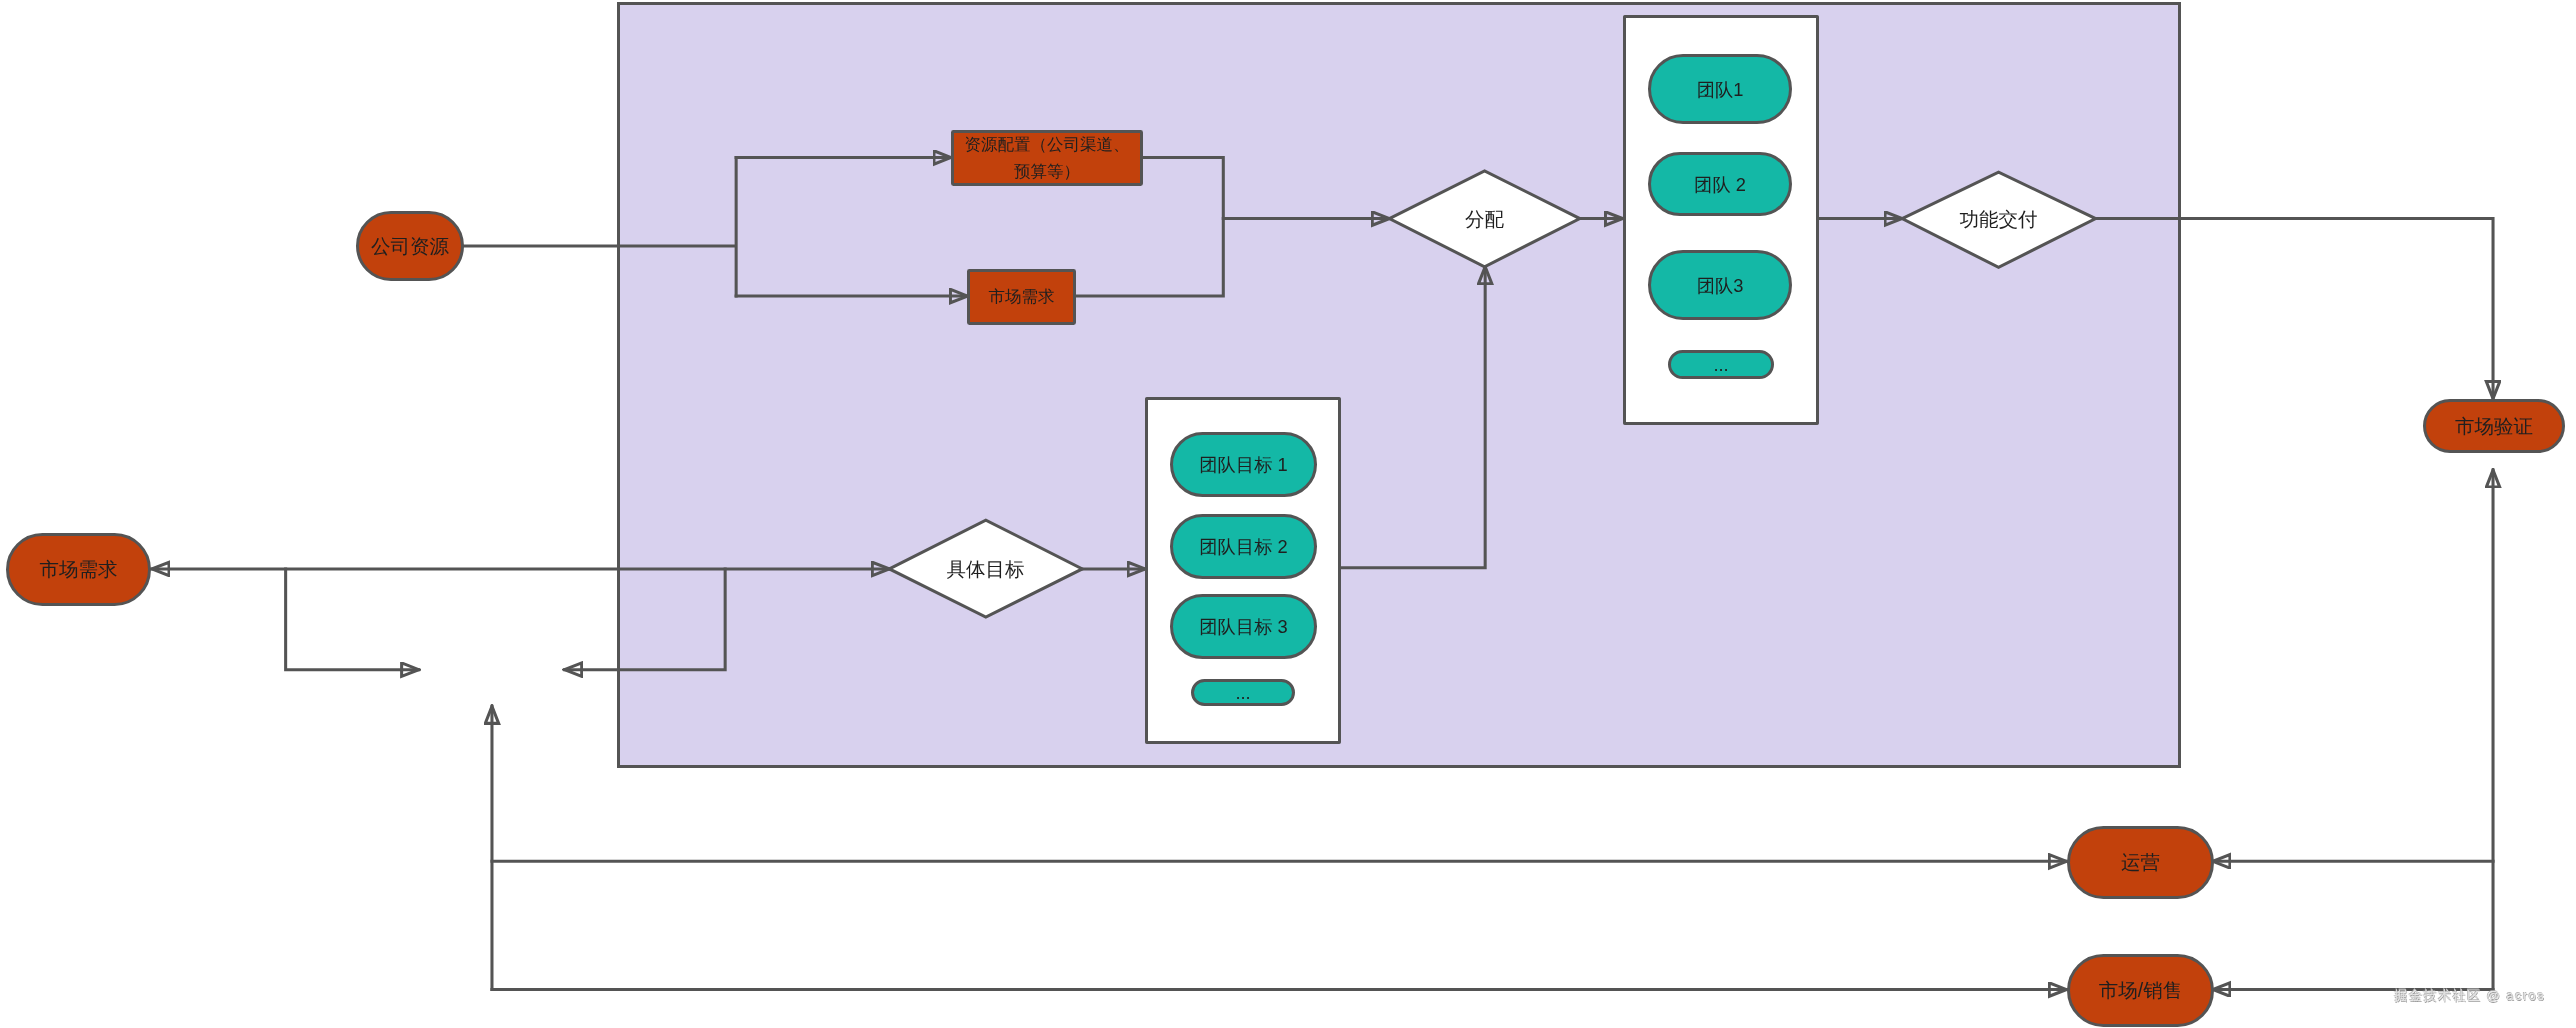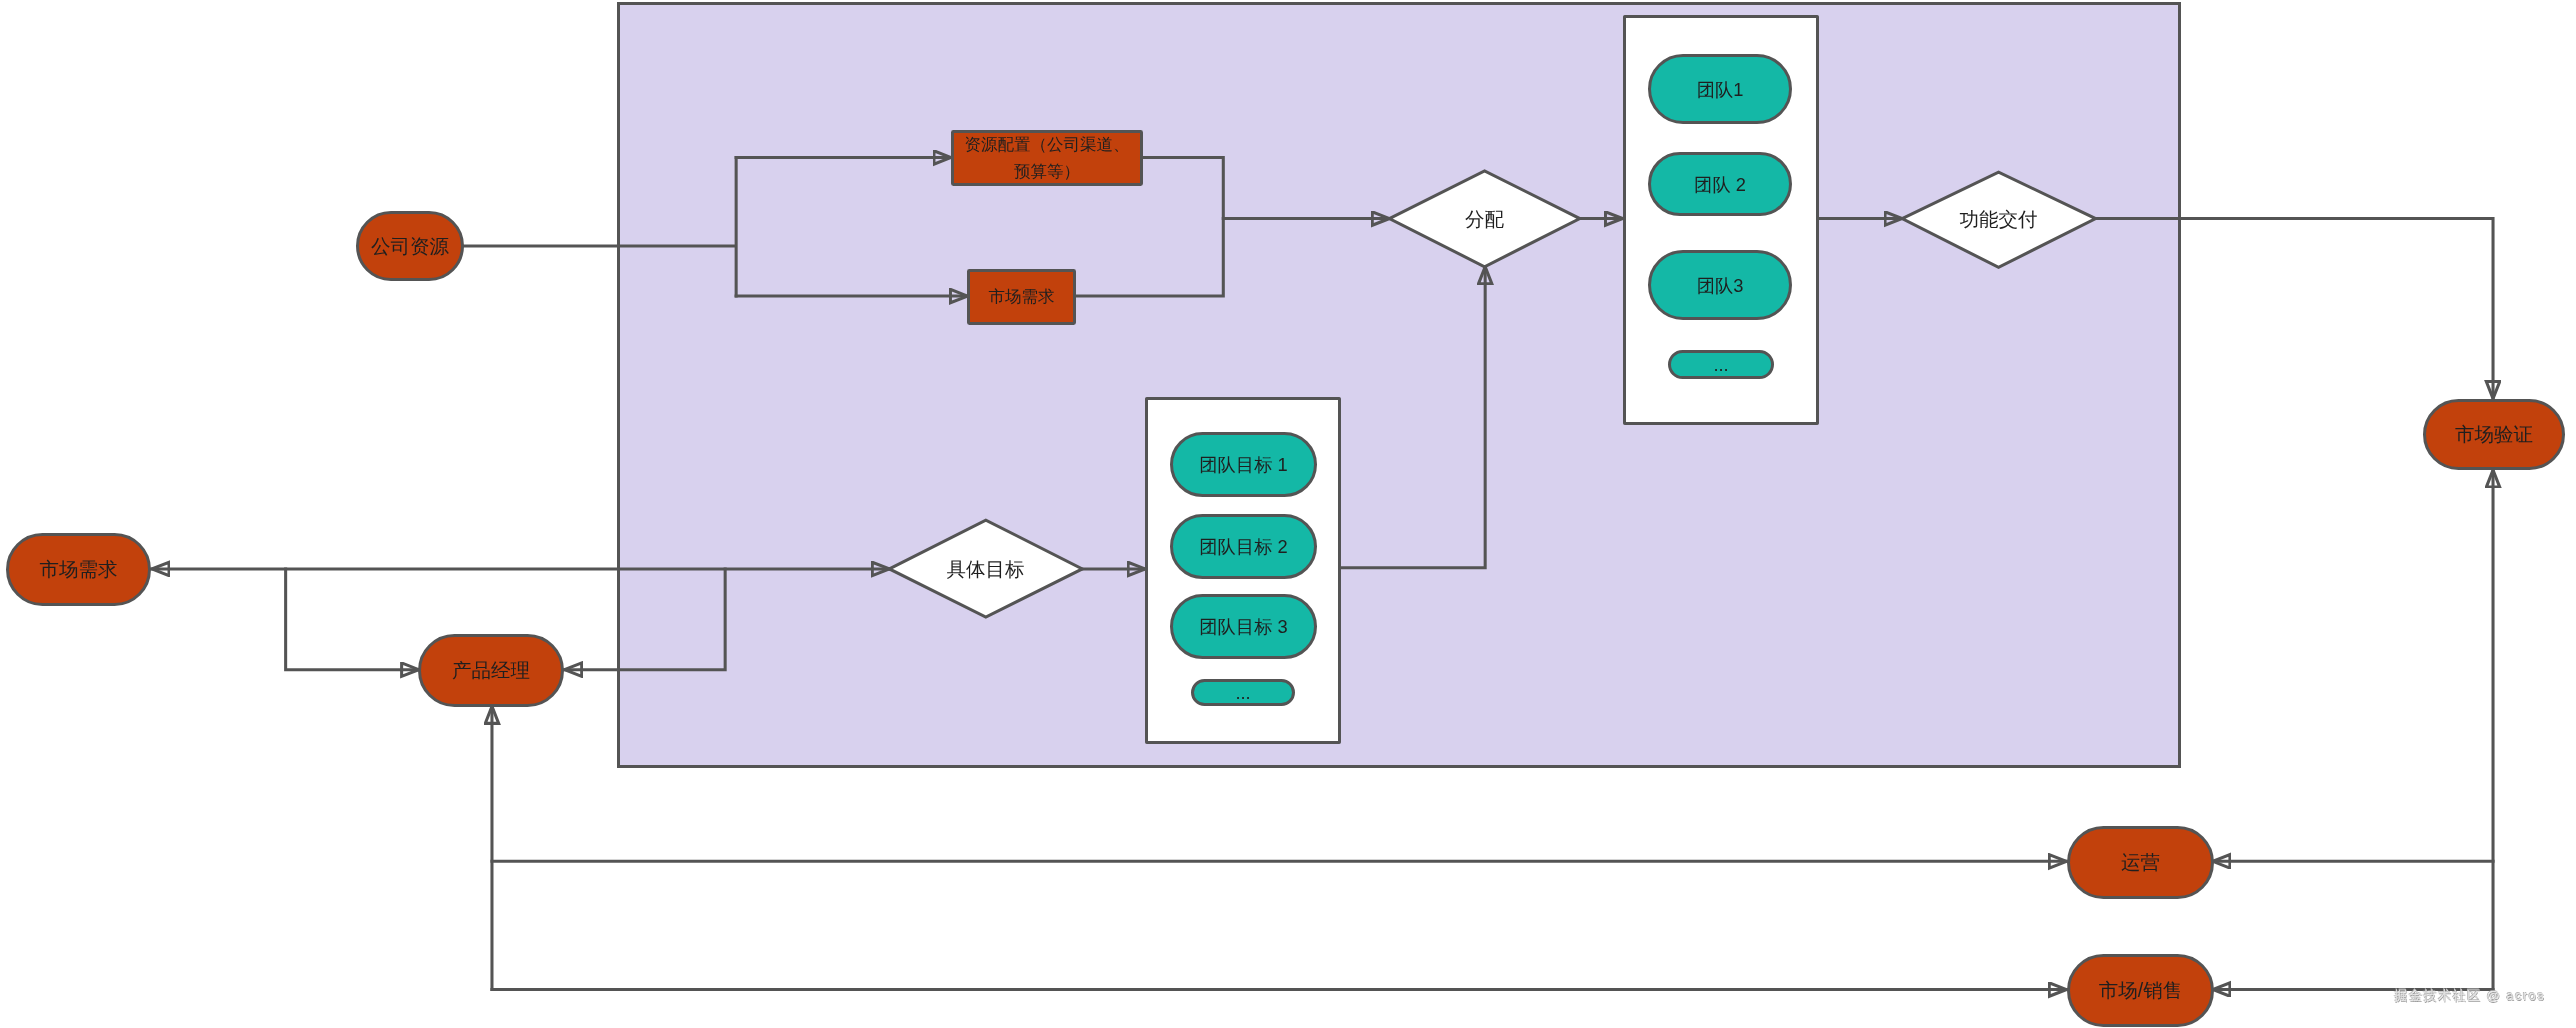--- a/index.html
+++ b/index.html
@@ -128,21 +128,21 @@
     <span>团队3</span>
   </div>
   <div class="pill" style="left:1668px;top:350px;width:106px;height:29px;border-radius:16px;z-index:3;">
     <span>...</span>
   </div>
 
   <div class="diamond-label" style="left:1907px;top:202px;width:183px;height:34px;">
     <span>功能交付</span>
   </div>
 
-  <div class="node stadium" style="left:2423px;top:399px;width:142px;height:71px;">
+  <div class="node stadium" style="left:2423px;top:399px;width:142px;height:54px;">
     <span>市场验证</span>
   </div>
 
   <div class="node stadium" style="left:6.1px;top:533px;width:145px;height:73px;">
     <span>市场需求</span>
   </div>
 
   <div class="diamond-label" style="left:894px;top:552px;width:183px;height:34px;">
     <span>具体目标</span>
   </div>
@@ -155,23 +155,20 @@
   <div class="pill" style="left:1170px;top:514px;width:147px;height:65px;z-index:3;">
     <span>团队目标 2</span>
   </div>
   <div class="pill" style="left:1170px;top:594px;width:147px;height:65px;z-index:3;">
     <span>团队目标 3</span>
   </div>
   <div class="pill" style="left:1191px;top:679px;width:104px;height:27px;border-radius:14.7px;z-index:3;">
     <span>...</span>
   </div>
 
-  <div class="node stadium" style="left:418px;top:634px;width:146px;height:73px;">
-    <span>产品经理</span>
-  </div>
 
   <div class="node stadium" style="left:2067px;top:826px;width:147px;height:73px;">
     <span>运营</span>
   </div>
 
   <div class="node stadium" style="left:2067px;top:954px;width:147px;height:73px;">
     <span>市场/销售</span>
   </div>
 
   <div class="watermark" style="left:2394px;top:987px;">

